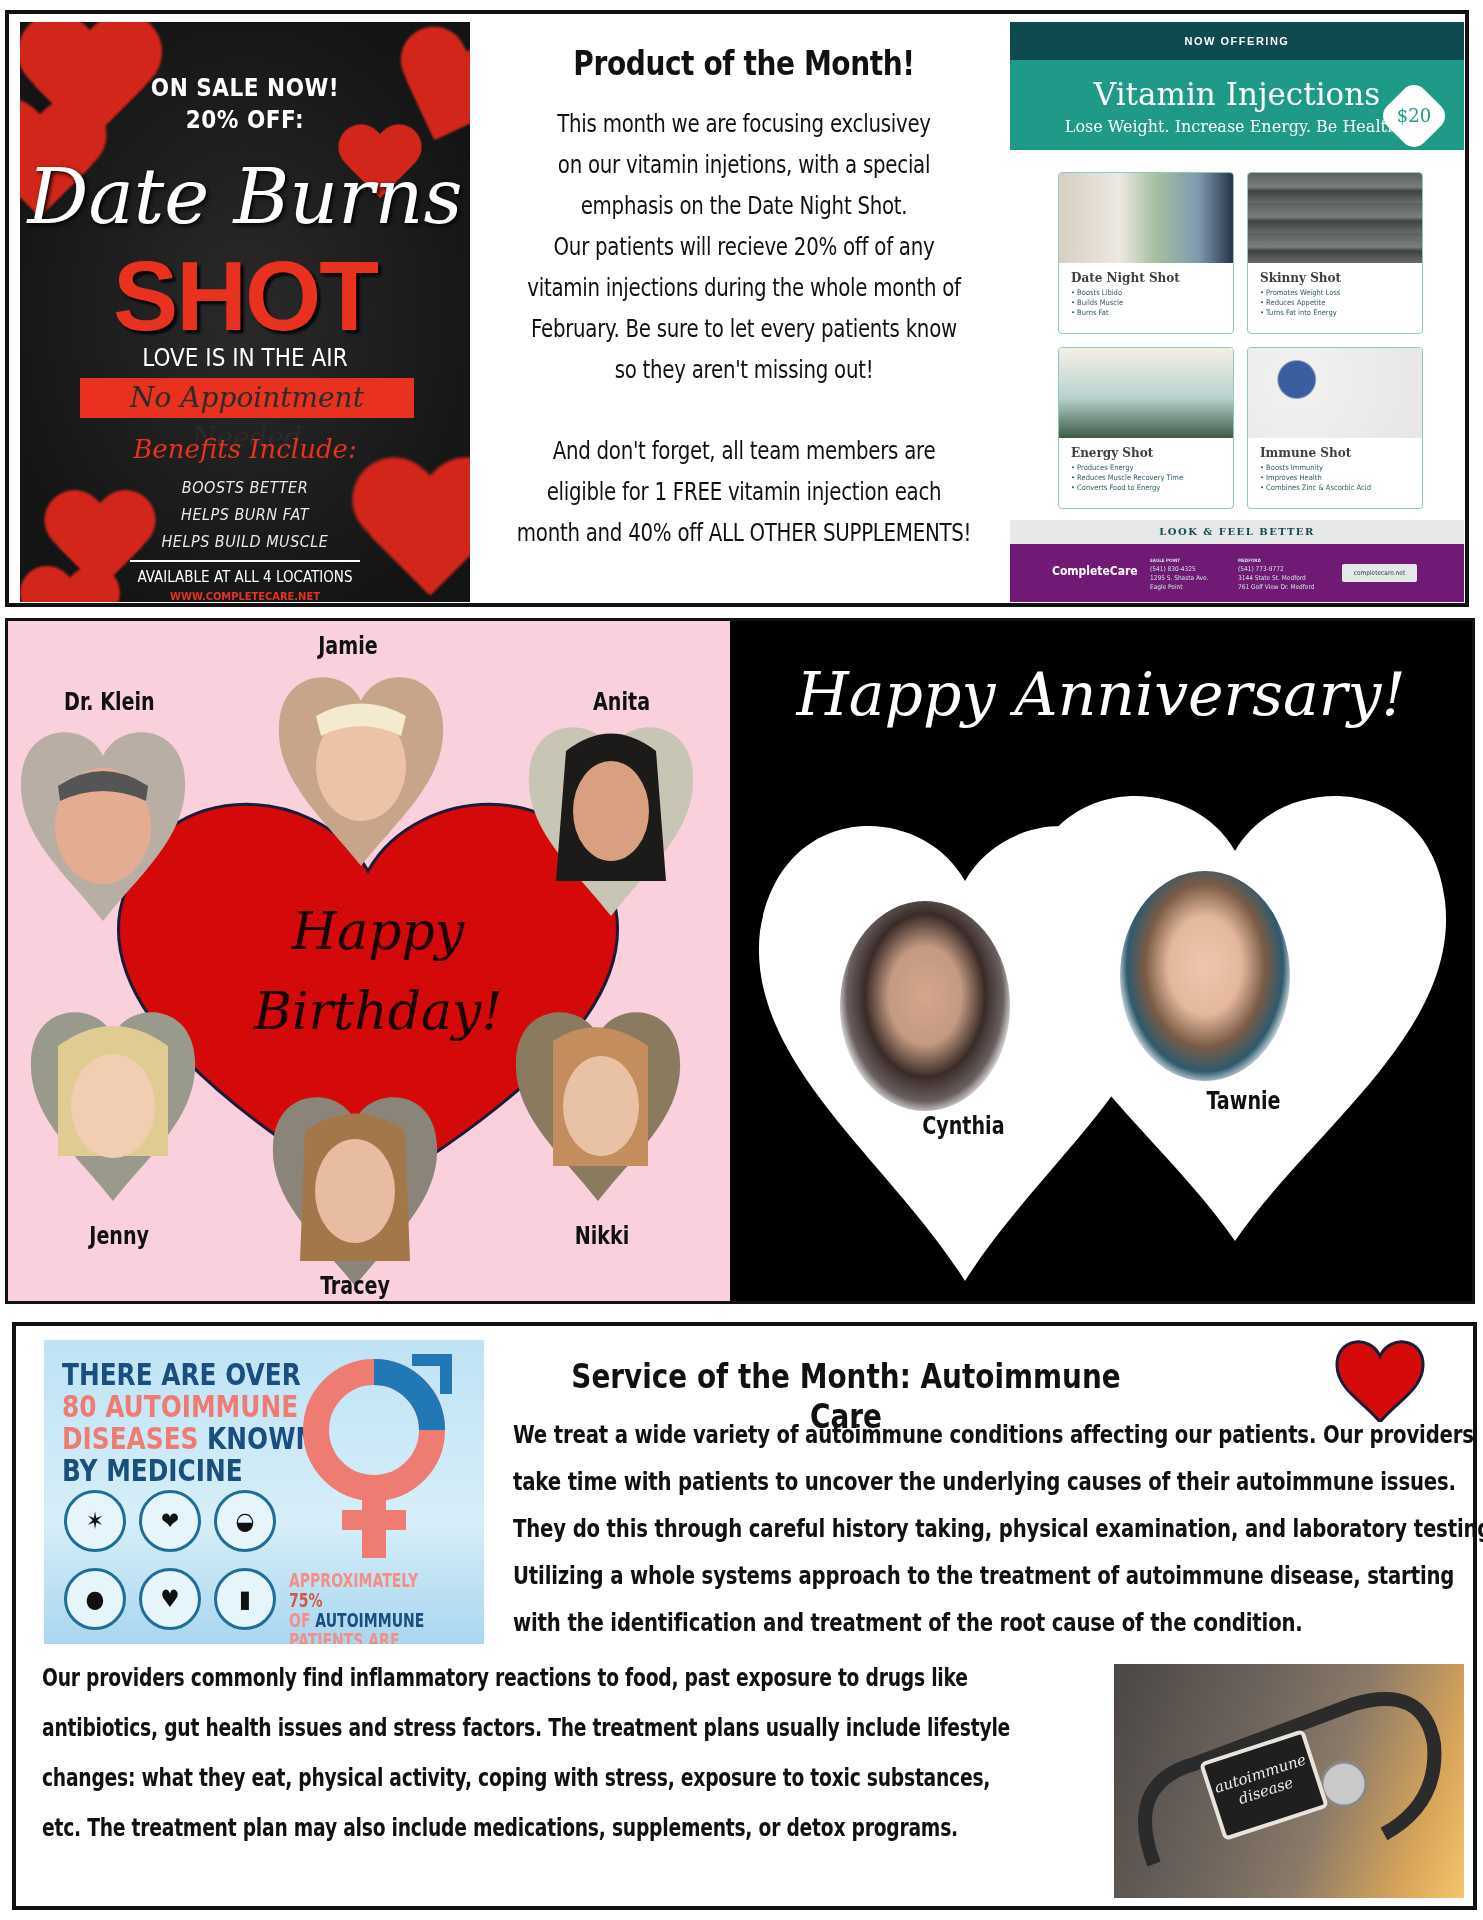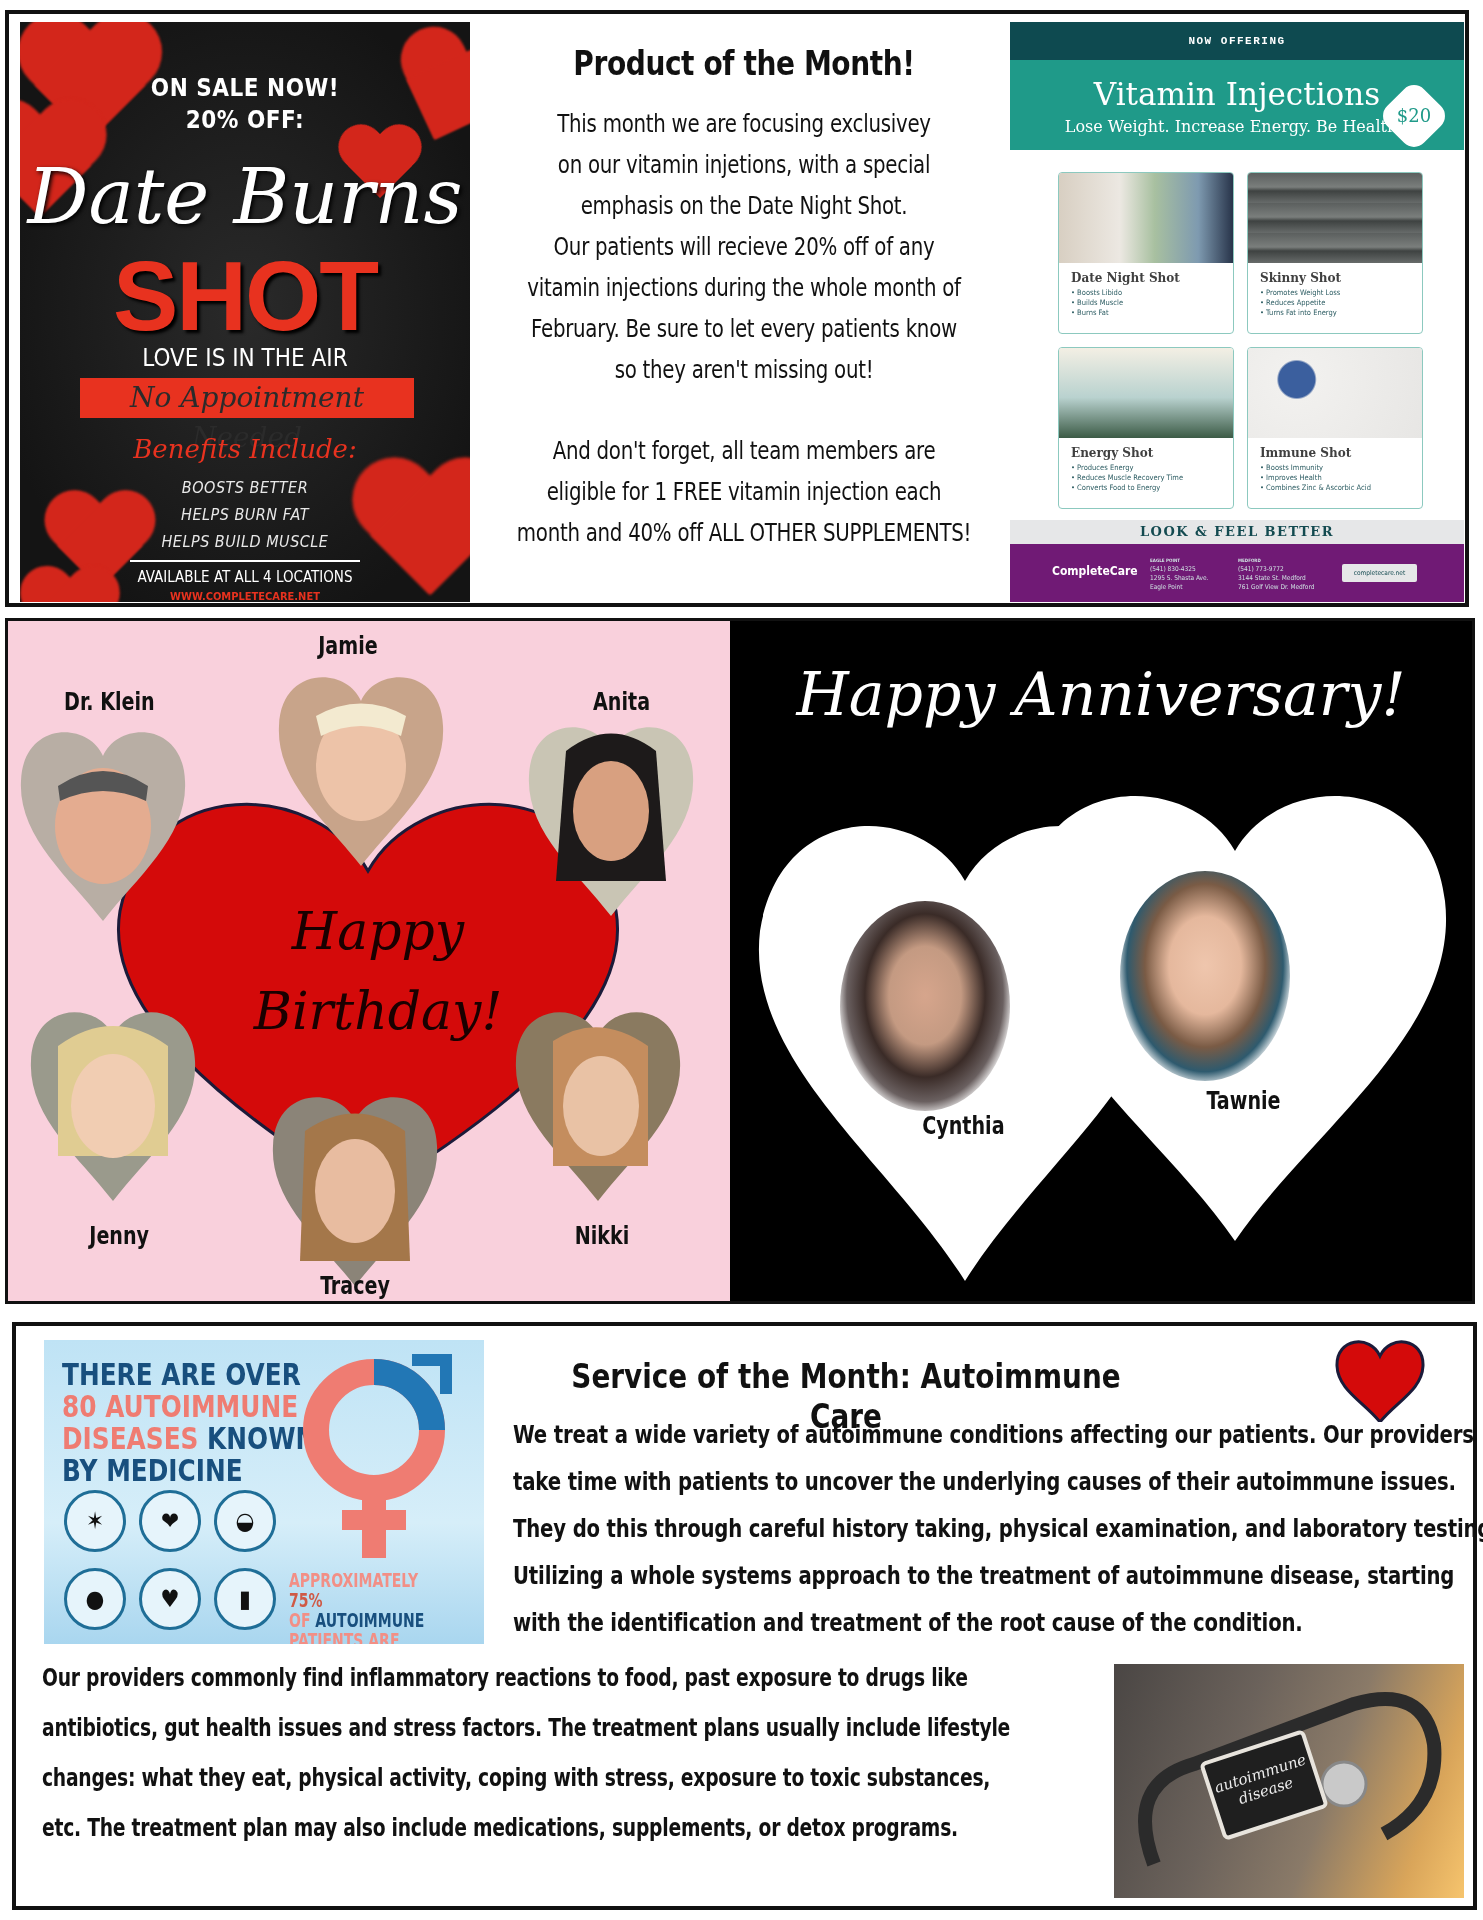--- a/index.html
+++ b/index.html
@@ -25,31 +25,31 @@
   #poster-rule { left: 110px; width: 230px; top: 538px; height: 2px; background: #fff; }
   #poster-avail { top: 546px; font-size: 15px; color: #fff; }
   #poster-url { top: 568px; font-size: 11px; color: #e8321f; font-weight: bold; }
 
   #product { left: 475px; top: 30px; width: 520px; text-align: center; }
   #product h2 { font-size: 33px; font-weight: bold; margin-bottom: 20px; font-family: "DejaVu Sans", sans-serif; letter-spacing: -0.5px; transform: scaleX(0.85); }
   #product p { font-size: 25px; line-height: 41px; letter-spacing: -0.3px; transform: scaleX(0.88); transform-origin: center top; }
   #product p.gap { margin-top: 40px; }
 
   #flyer { left: 1001px; top: 8px; width: 454px; height: 580px; background: #fff; overflow: hidden; }
-  #flyer-head { left: 0; top: 0; width: 100%; height: 38px; background: #0e4a50; color: #fff; font-size: 11px; letter-spacing: 1.5px; text-align: center; line-height: 38px; font-family: Liberation Mono, monospace; font-weight: bold; }
+  #flyer-head { left: 0; top: 0; width: 100%; height: 38px; background: #0e4a50; color: #fff; font-size: 11px; letter-spacing: 1.5px; text-align: center; line-height: 38px; font-family: Liberation Sans, sans-serif; font-weight: bold; }
   #flyer-band { left: 0; top: 38px; width: 100%; height: 90px; background: #1f9a89; color: #fff; text-align: center; }
   #flyer-title { top: 16px; left: 0; width: 100%; font-size: 31px; font-family: "DejaVu Serif", serif; }
   #flyer-sub { top: 57px; left: 0; width: 100%; font-size: 16px; font-family: "DejaVu Serif", serif; }
   #flyer-price { left: 378px; top: 30px; width: 52px; height: 52px; background: #fff; border-radius: 14px; transform: rotate(45deg); }
   #flyer-price span { display: block; transform: rotate(-45deg); color: #1f9a89; font-size: 18px; font-family: "DejaVu Serif", serif; line-height: 52px; text-align: center; }
   .fcard { position: absolute; width: 176px; height: 162px; border: 1px solid #8cc9bf; border-radius: 4px; background: #fff; overflow: hidden; }
   .fcard-img { width: 100%; height: 90px; }
   .fcard-title { font-size: 12px; font-weight: bold; color: #404040; font-family: "DejaVu Serif", serif; padding: 8px 12px 3px; }
   .fcard-item { font-size: 7.5px; color: #2d5d63; padding-left: 12px; line-height: 10px; }
-  #flyer-look { left: 0; top: 498px; width: 100%; height: 24px; background: #e6e7e8; color: #134a50; font-size: 13px; letter-spacing: 1.5px; text-align: center; line-height: 24px; font-family: "DejaVu Serif", serif; font-weight: bold; }
+  #flyer-look { left: 0; top: 498px; width: 100%; height: 24px; background: #e6e7e8; color: #134a50; font-size: 10px; letter-spacing: 1.5px; text-align: center; line-height: 24px; font-family: "DejaVu Serif", serif; font-weight: bold; }
   #flyer-foot { left: 0; top: 522px; width: 100%; height: 58px; background: #701a75; color: #cfe1e2; }
   #flyer-logo { left: 42px; top: 20px; font-size: 12px; font-weight: bold; color: #fff; }
   .floc { position: absolute; top: 12px; font-size: 6.5px; line-height: 9px; }
   .floc b { font-size: 4.5px; display: block; }
   #flyer-web { left: 332px; top: 20px; width: 75px; height: 18px; background: #e6e7e8; border-radius: 2px; color: #134a50; font-size: 6.5px; text-align: center; line-height: 18px; }
 
   
   #mid-box { left: 5px; top: 618px; width: 1470px; height: 686px; border: 3px solid #111; }
   #bday { left: 0; top: 0; width: 722px; height: 680px; background: #f9d0dc; overflow: hidden; }
   #anniv { left: 722px; top: 0; width: 742px; height: 680px; background: #000; overflow: hidden; }

